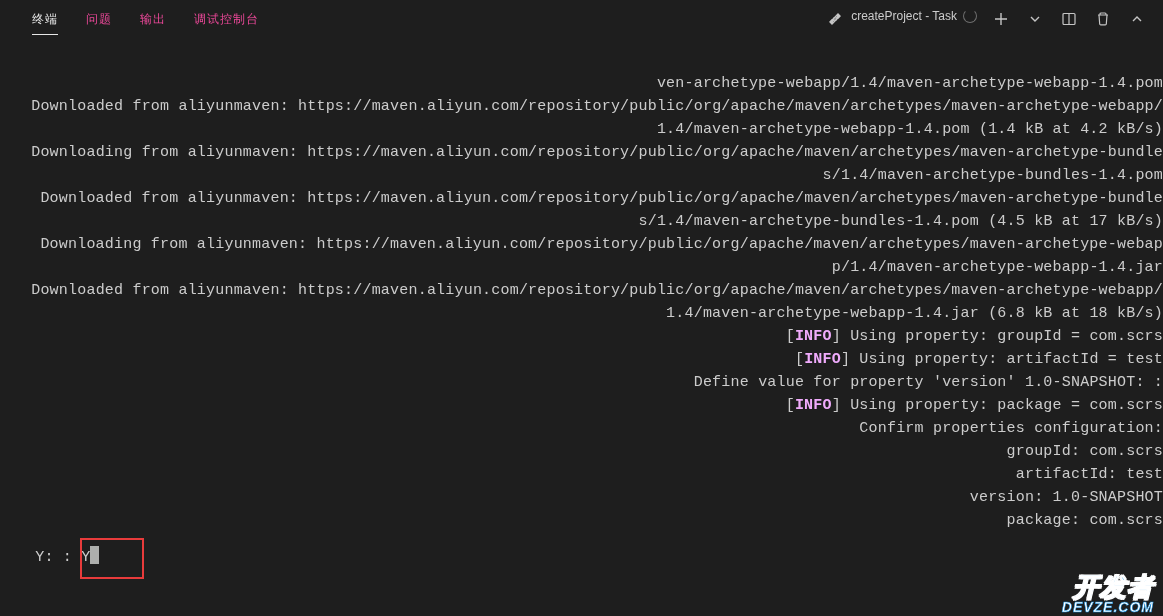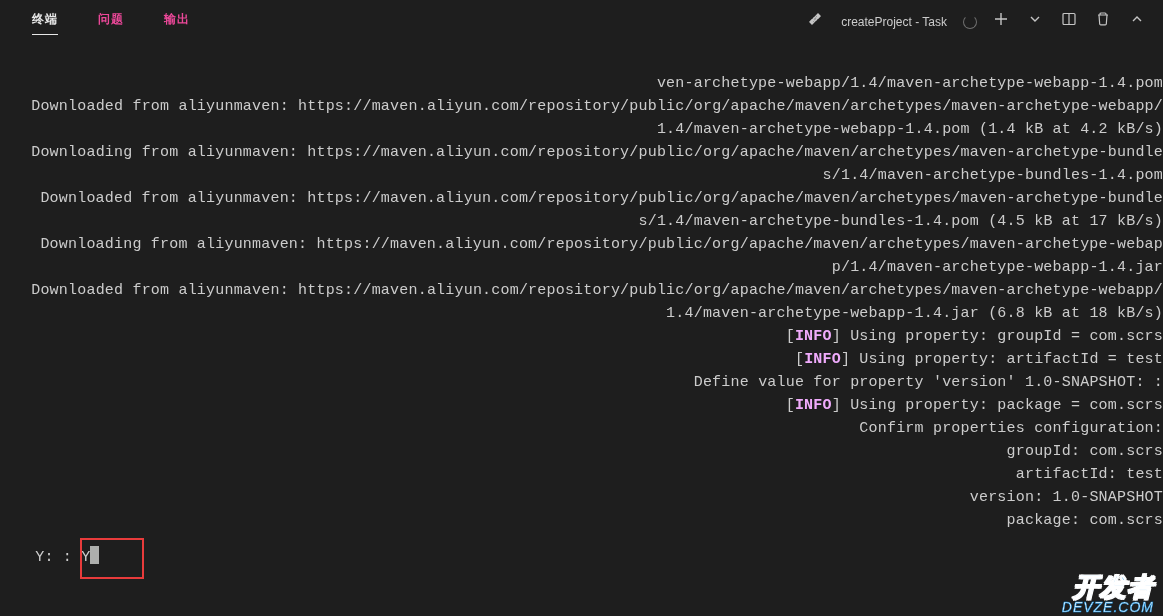--- a/index.html
+++ b/index.html
@@ -15,22 +15,21 @@
     align-items: center;
     height: 38px;
     padding: 0 10px 0 18px;
     background: #1e1e1e;
     border-bottom: 1px solid #1e1e1e;
     position: relative;
   }
   .tabs {
     display: flex;
     align-items: center;
-    gap: 12px;
-    font-weight: bold;
+    gap: 0;
   }
   .tab {
     padding: 8px 14px 7px 14px;
     font-size: 12px;
     color: #ec4899;
     cursor: pointer;
     position: relative;
     letter-spacing: 1px;
   }
   .tab.active {
@@ -45,22 +44,22 @@
   }
   .header-right {
     margin-left: auto;
     display: flex;
     align-items: center;
     gap: 14px;
     padding-right: 6px;
   }
   .task-pill {
     display: flex;
-    align-items: flex-end;
-    gap: 16px;
+    align-items: flex-start;
+    gap: 6px;
     color: #cccccc;
     font-size: 12px;
   }
   .spinner {
     width: 14px; height: 14px;
     border: 1.5px solid #6f6f6f;
     border-top-color: transparent;
     border-radius: 50%;
   }
   .icon-btn {
@@ -108,33 +107,34 @@
     -webkit-text-stroke: 1px #ffffff;
     text-shadow: 1px 1px 0 #fff, -1px 1px 0 #fff, 1px -1px 0 #fff, -1px -1px 0 #fff;
     font-weight: bold;
     font-style: italic;
     letter-spacing: 1px;
   }
   .watermark .en {
     font-size: 14px;
     color: #ffffff;
     -webkit-text-stroke: 0.5px #0a8fe6;
-    font-weight: normal;
+    font-weight: bold;
     font-style: italic;
     letter-spacing: 1px;
   }
 </style>
 </head>
 <body>
 
 <div class="panel-header">
   <div class="tabs">
     <div class="tab active">终端</div>
     <div class="tab">问题</div>
     <div class="tab">输出</div>
+    <div class="tab">调试控制台</div>
   </div>
   <div class="header-right">
     <div class="task-pill">
       <span class="icon-btn">
         <svg viewBox="0 0 16 16" fill="none" stroke="currentColor" stroke-width="1.3">
           <path d="M10.5 3.5a2.5 2.5 0 0 1-3.2 3.2L3 11l2 2 4.3-4.3A2.5 2.5 0 0 1 12.5 5.5l-1.5 1.5-1-1L11.5 4.5z"></path>
           <path d="M5.5 12.5a2.5 2.5 0 0 1 3.2-3.2L13 5l-2-2-4.3 4.3A2.5 2.5 0 0 1 3.5 10.5l1.5-1.5 1 1-1.5 1.5z"></path>
         </svg>
       </span>
       <span>createProject - Task</span>

